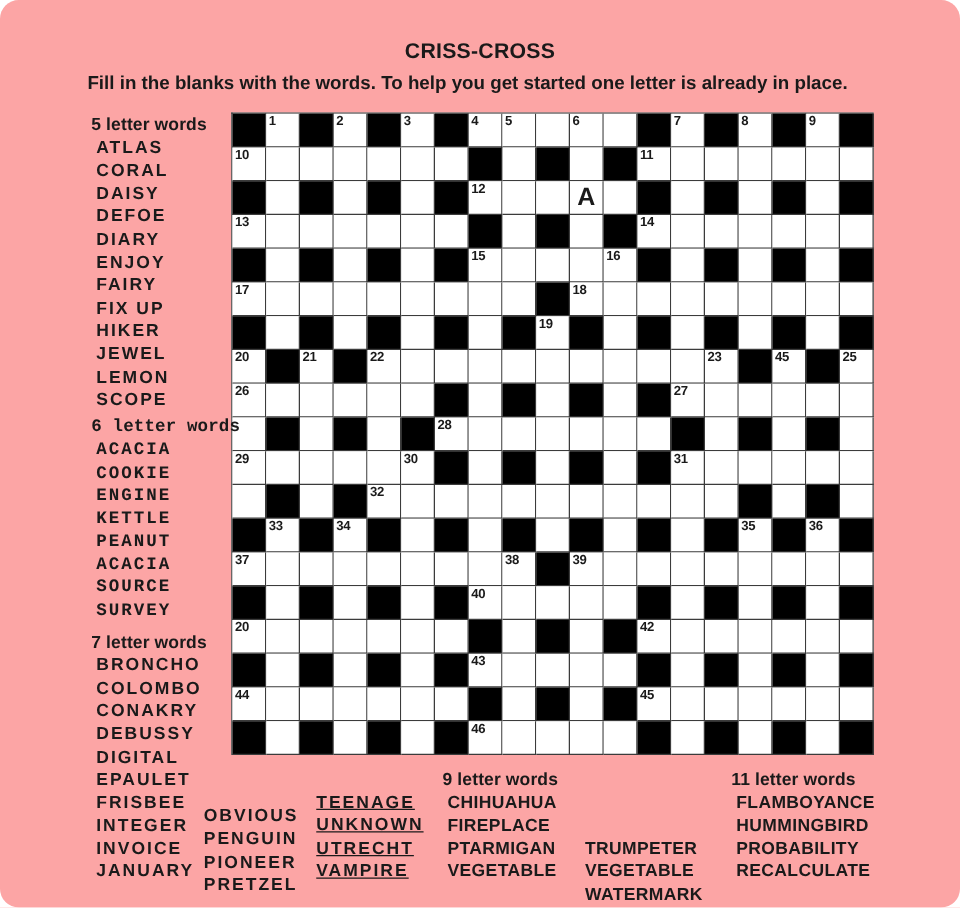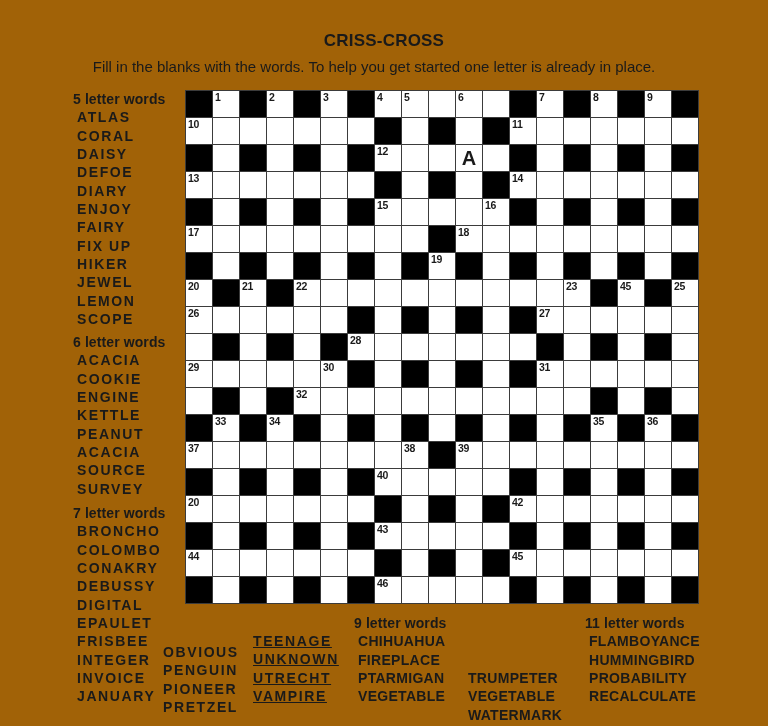--- a/index.html
+++ b/index.html
@@ -4,34 +4,35 @@
 <style>
   :root{
     --line:#3b3b3b;
     --black:#000000;
     --text:#1a1a1a;
   }
   html,body{margin:0;padding:0;background:#fff;}
   .page{
     position:relative;
     width:768px;height:726px;
-    background:#a16207;
+    background:#fca5a5;
     font-family:"Liberation Sans", sans-serif;
     color:var(--text);
     overflow:hidden;
+    border-radius:15px;
   }
   .title{
     position:absolute;top:31px;left:0;width:768px;
     text-align:center;
     font-size:17px;font-weight:bold;letter-spacing:.2px;
   }
   .subtitle{
     position:absolute;top:58px;left:0;width:748px;
     text-align:center;
-    font-size:15px;font-weight:normal;
+    font-size:15px;font-weight:bold;
   }
   .grid{
     position:absolute;left:185px;top:90px;
     display:grid;
     grid-template-columns:repeat(19,27px);
     grid-template-rows:repeat(19,27px);
     border-top:1px solid var(--line);
     border-left:1px solid var(--line);
     background:#fff;
   }
@@ -57,21 +58,21 @@
     position:absolute;
     font-size:14px;font-weight:bold;
     line-height:18.35px;
     white-space:nowrap;
   }
   .wordcol .hdr{letter-spacing:.1px;}
   .wordcol .word{padding-left:4px;}
   .wordcol.wide .word{letter-spacing:1.6px;}
   .wordcol.narrow .word{letter-spacing:.3px;}
   #list5{left:73px;top:90px;}
-  #list6{left:73px;top:333px;}
+  #list6{left:73px;top:333px;font-family:Liberation Mono, monospace;}
   #list7{left:73px;top:504px;}
   #col7b{left:159px;top:632px;margin-top:11px;}
   #col7c{left:249px;top:632px;text-decoration:underline;}
   #col9a{left:354px;top:614px;}
   #col9b{left:464px;top:632px;margin-top:37px;}
   #col11a{left:585px;top:614px;}
 </style>
 </head>
 <body>
 

